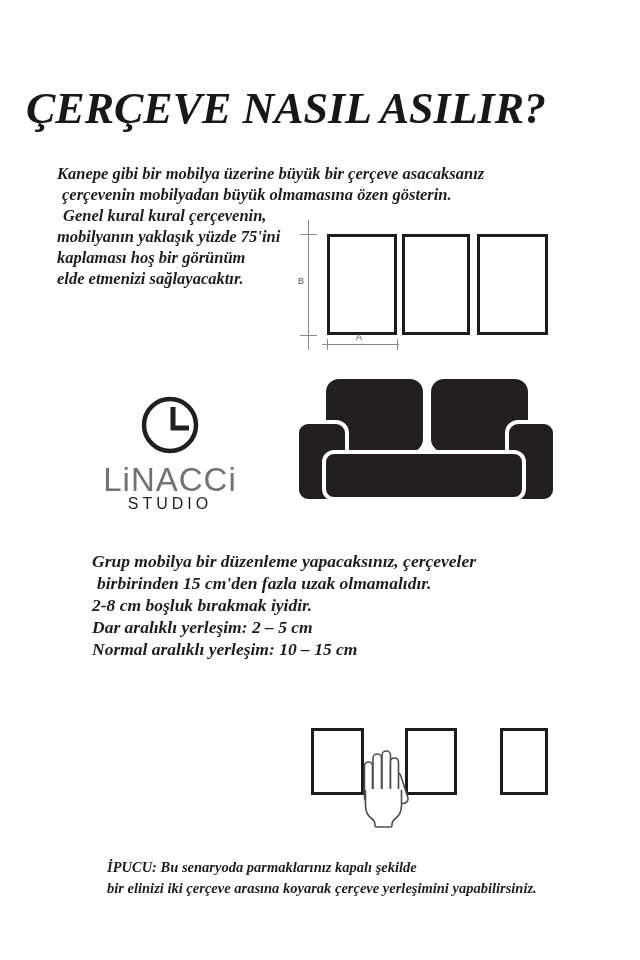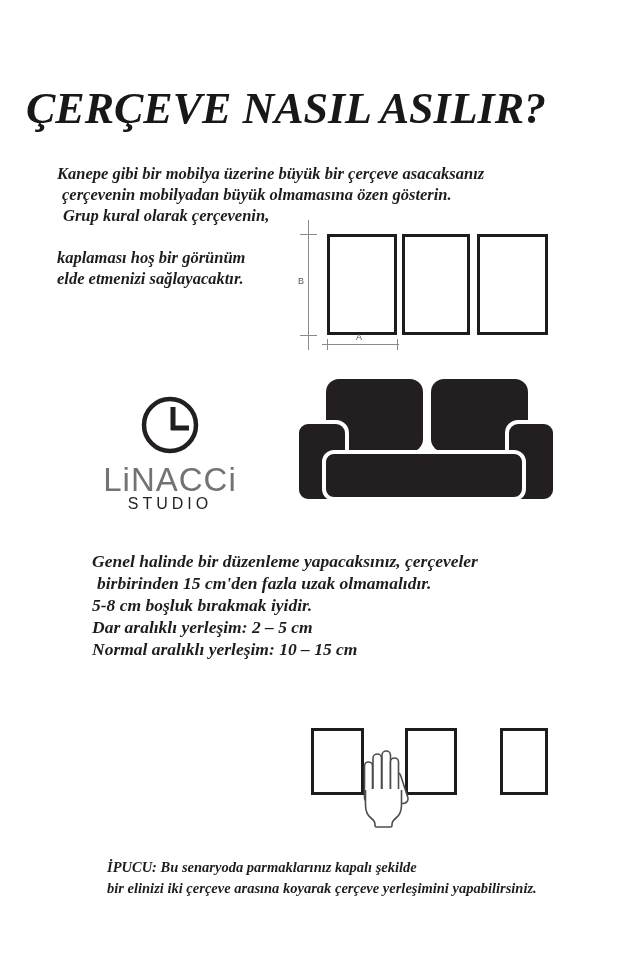--- a/index.html
+++ b/index.html
@@ -45,21 +45,22 @@
 </style>
 </head>
 <body>
 
 <div class="page">
 
   <div class="abs title">ÇERÇEVE NASIL ASILIR?</div>
 
   <div class="abs body-line intro-line" style="left:57px; top:164px;">Kanepe gibi bir mobilya üzerine büyük bir çerçeve asacaksanız</div>
   <div class="abs body-line intro-line" style="left:62px; top:185px;">çerçevenin mobilyadan büyük olmamasına özen gösterin.</div>
-  <div class="abs body-line intro-line" style="left:63px; top:206px;">Grup kural olarak çerçevenin,</div>
+  <div class="abs body-line intro-line" style="left:63px; top:206px;">Genel kural kural çerçevenin,</div>
+  <div class="abs body-line intro-line" style="left:57px; top:227px;">mobilyanın yaklaşık yüzde 75'ini</div>
   <div class="abs body-line intro-line" style="left:57px; top:269px;">elde etmenizi sağlayacaktır.</div>
   <div class="abs body-line intro-line" style="left:57px; top:248px;">kaplaması hoş bir görünüm</div>
 
   <div class="abs" style="left:298px; top:216px; width:258px; height:140px;">
 
     <div class="dim" style="left:10px; top:4px; width:1px; height:130px;"></div>
     <div class="dim" style="left:2px; top:18px; width:17px; height:1px;"></div>
     <div class="dim" style="left:2px; top:119px; width:17px; height:1px;"></div>
     <div class="dim-label" style="left:0px; top:60px;">B</div>
 
@@ -86,23 +87,23 @@
 
     <rect x="326" y="379" width="97" height="73" rx="13" fill="#231f20"></rect>
     <rect x="431" y="379" width="97" height="73" rx="13" fill="#231f20"></rect>
 
     <rect x="297" y="422" width="50" height="79" rx="11" fill="#231f20" stroke="#ffffff" stroke-width="4"></rect>
     <rect x="507" y="422" width="48" height="79" rx="11" fill="#231f20" stroke="#ffffff" stroke-width="4"></rect>
 
     <rect x="324" y="452" width="200" height="47" rx="10" fill="#231f20" stroke="#ffffff" stroke-width="4"></rect>
   </svg>
 
-  <div class="abs body-line mid-line" style="left:92px; top:551px;">Genel halinde bir düzenleme yapacaksınız, çerçeveler</div>
+  <div class="abs body-line mid-line" style="left:92px; top:551px;">Grup mobilya bir düzenleme yapacaksınız, çerçeveler</div>
   <div class="abs body-line mid-line" style="left:97px; top:573px;font-family:Liberation Serif, serif;">birbirinden 15 cm'den fazla uzak olmamalıdır.</div>
-  <div class="abs body-line mid-line" style="left:92px; top:595px;">5-8 cm boşluk bırakmak iyidir.</div>
+  <div class="abs body-line mid-line" style="left:92px; top:595px;">2-8 cm boşluk bırakmak iyidir.</div>
   <div class="abs body-line mid-line" style="left:92px; top:617px;">Dar aralıklı yerleşim: 2 – 5 cm</div>
   <div class="abs body-line mid-line" style="left:92px; top:639px;">Normal aralıklı yerleşim: 10 – 15 cm</div>
 
   <div class="abs" style="left:305px; top:720px; width:252px; height:112px;">
     <div class="frame" style="left:6px; top:8px; width:53px; height:67px;"></div>
     <div class="frame" style="left:100px; top:8px; width:52px; height:67px;"></div>
     <div class="frame" style="left:195px; top:8px; width:48px; height:67px;"></div>
 
     <svg style="position:absolute; left:56px; top:26px;" width="48" height="82" viewBox="0 0 48 82">
       <g fill="#ffffff" stroke="#4d4d4d" stroke-width="1.6">

